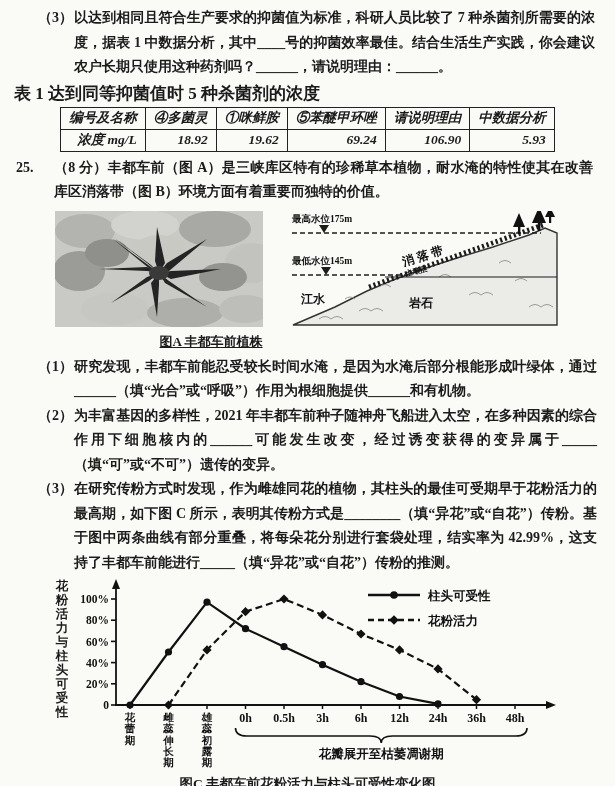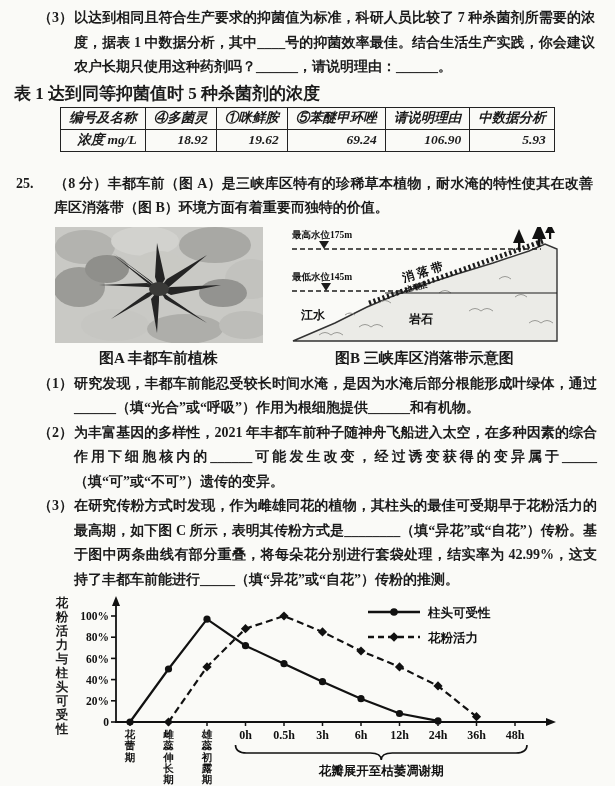--- a/index.html
+++ b/index.html
@@ -11,25 +11,25 @@
   }
   .page{width:615px;height:786px;box-sizing:border-box;padding:6px 14px 0 14px;background:#fafaf7;}
   .para{display:flex;align-items:flex-start;font-size:14px;line-height:24.5px;text-align:justify;}
   .para .plabel{flex:0 0 36px;white-space:nowrap;}
   .para .ptext{flex:1 1 auto;}
   .q24{margin-left:24px;margin-right:6px;}
   .tbl-title{text-align:left;font-size:17px;font-weight:700;margin:2px 0 2px 0;}
   table.t1{border-collapse:collapse;margin:0 auto;font-size:13.5px;}
   table.t1 th,table.t1 td{border:1.6px solid #222;padding:1px 8px;text-align:right;height:19px;font-weight:700;font-style:italic;}
   table.t1 td{font-weight:600;}
-  .q25head{position:relative;margin-top:20px;font-size:14px;line-height:24.5px;text-align:justify;padding-left:40px;padding-right:8px;}
+  .q25head{position:relative;margin-top:4px;font-size:14px;line-height:24.5px;text-align:justify;padding-left:40px;padding-right:8px;}
   .q25num{position:absolute;left:2px;top:0;}
   .figrow{display:flex;justify-content:center;gap:26px;margin:6px 0 4px 0;}
-  .figbox{text-align:center;}
-  .figcap{font-size:15px;font-weight:700;margin-top:2px;}
+  .figbox{text-align:right;}
+  .figcap{font-size:13px;font-weight:700;margin-top:2px;text-decoration:underline;}
   .parts{margin-left:24px;margin-right:4px;}
   .chartwrap{display:flex;align-items:flex-start;margin-left:40px;margin-top:2px;}
   .ylab{white-space:pre-line;font-size:12.5px;font-weight:700;line-height:1.12;width:16px;text-align:center;margin-top:2px;}
   .chartcap{text-align:center;font-size:13.5px;font-weight:700;margin-top:0px;}
   svg text{font-family:"Liberation Serif","DejaVu Serif",serif;}
 </style>
 </head>
 <body>
 
 <div class="page">
@@ -123,21 +123,20 @@
         <text x="120" y="96" font-size="12" font-weight="700" fill="#111">岩石</text>
         <g fill="#111">
           <polygon points="224,16 236,16 230,2"></polygon>
             <rect x="229" y="16" width="2.4" height="7"></rect>
           <polygon points="243,12 257,12 250,-4"></polygon>
             <rect x="248.8" y="12" width="2.6" height="8"></rect>
           <polygon points="256,6 266,6 261,-4"></polygon>
             <rect x="260" y="6" width="2.2" height="6"></rect>
         </g>
       </svg>
-      <div class="figcap">图B  三峡库区消落带示意图</div>
     </div>
   </div>
 
   <div class="parts">
     <div class="para">
       <span class="plabel">（1）</span>
       <span class="ptext">研究发现，丰都车前能忍受较长时间水淹，是因为水淹后部分根能形成叶绿体，通过______（填“光合”或“呼吸”）作用为根细胞提供______和有机物。</span>
     </div>
     <div class="para">
       <span class="plabel">（2）</span>

